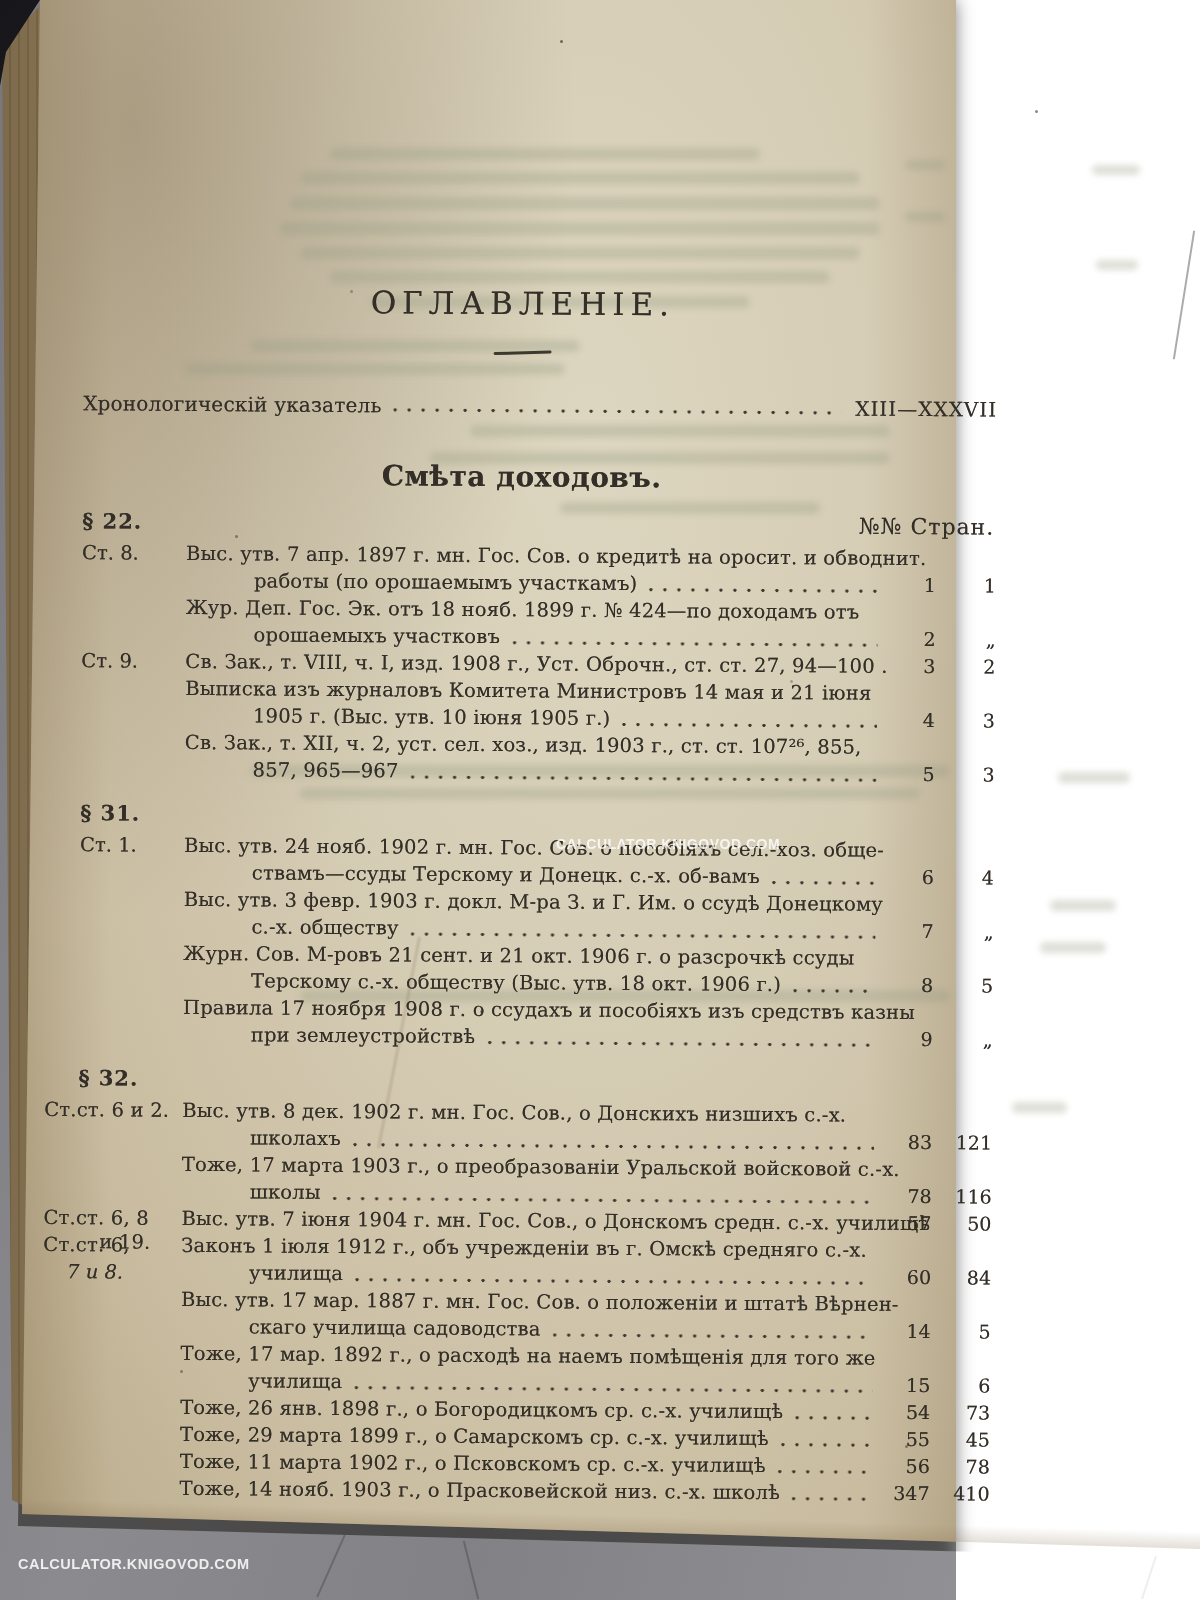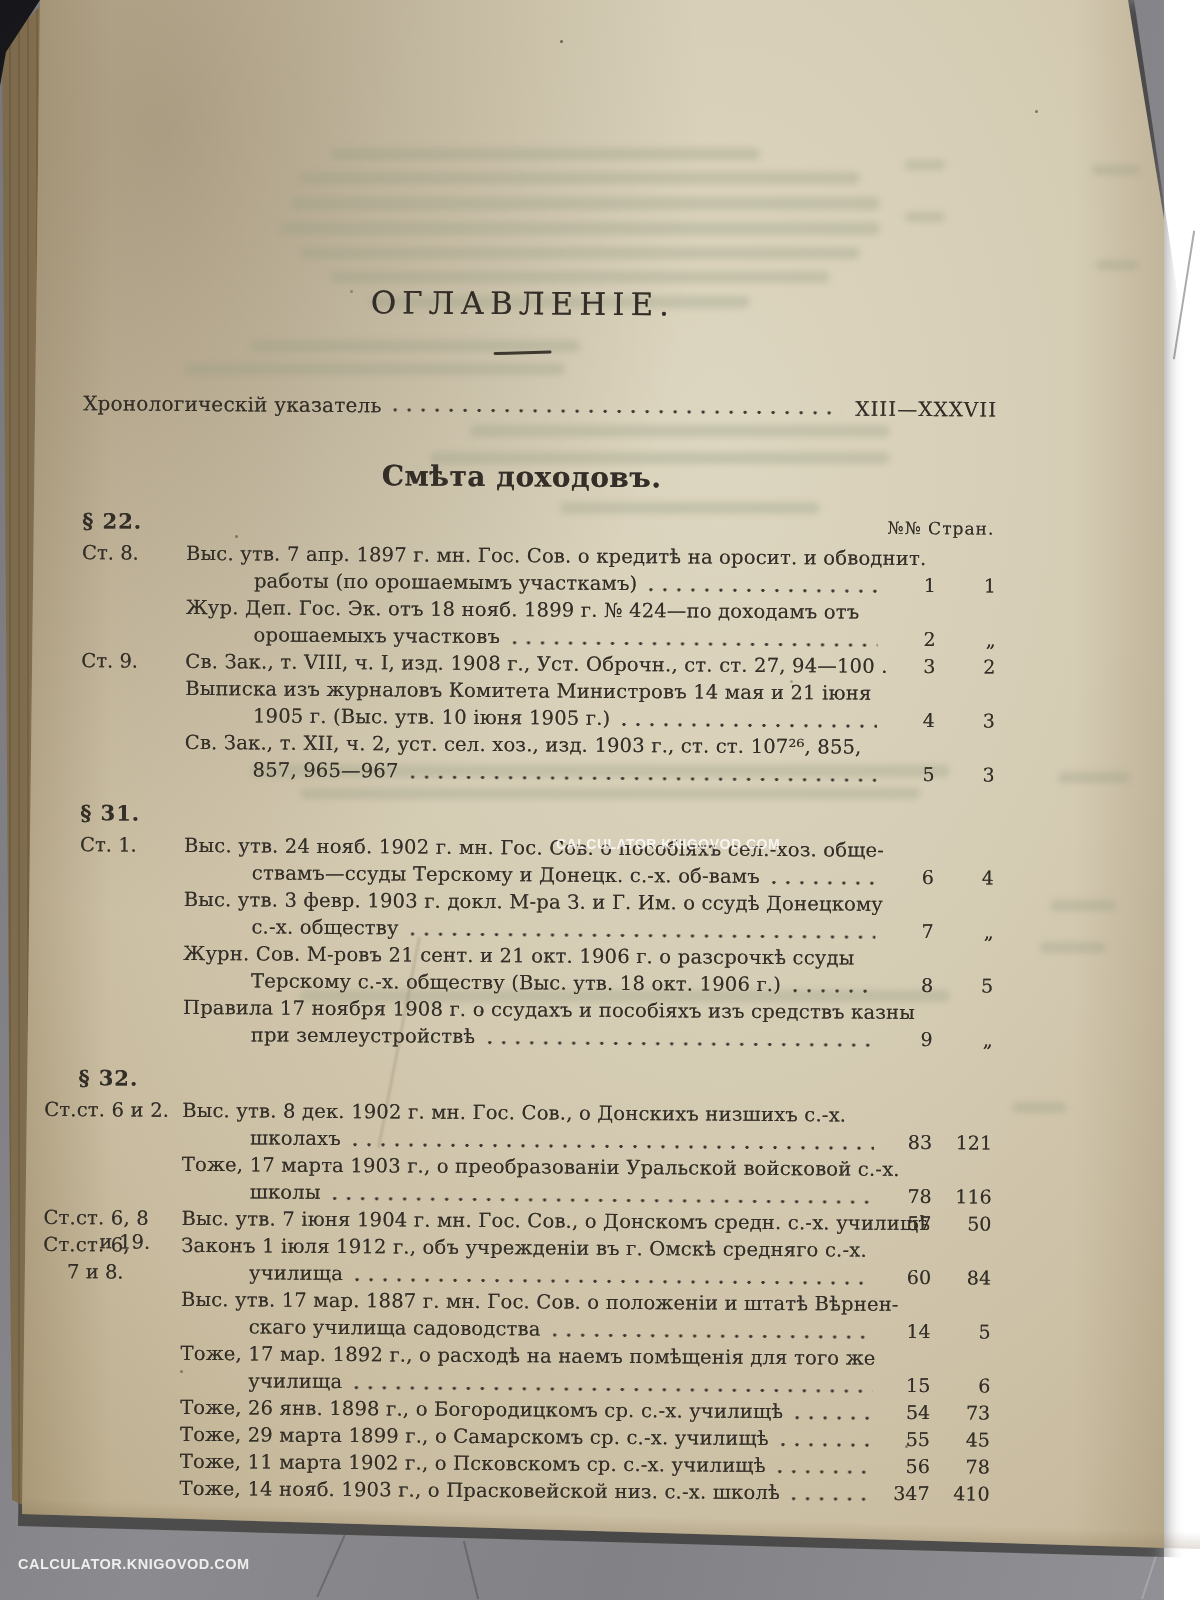--- a/index.html
+++ b/index.html
@@ -1,18 +1,18 @@
 <!DOCTYPE html>
 <html><head>
 <meta charset="utf-8">
 <style>
   html,body{margin:0;padding:0;}
   body{width:1200px;height:1600px;overflow:hidden;position:relative;
        font-family:"DejaVu Serif",serif;}
-  .photo{position:absolute;inset:0;width:1164px;height:1600px;
+  .photo{position:absolute;inset:0;width:956px;height:1600px;
          background:linear-gradient(105deg,#78787c 0%,#8b8b8f 35%,#828286 65%,#919195 100%);}
   
   .vein{position:absolute;background:rgba(70,68,70,.45);filter:blur(.6px);z-index:1;}
   .vein.light{background:rgba(205,205,210,.35);}
   
   .page-shadow{position:absolute;inset:0;z-index:2;
     clip-path:polygon(40px 0,1134px 0,1200px 446px,1200px 1558px,18px 1526px);
     background:rgba(28,25,22,.55);filter:blur(9px);}
   
   .fore-edge{position:absolute;inset:0;z-index:3;
@@ -53,26 +53,26 @@
     text-shadow:0 0 .6px rgba(51,46,39,.65);}
   .title{text-align:center;font-size:31px;letter-spacing:6px;margin-top:282px;}
   .rule{width:58px;height:3px;background:#3e382f;margin:30px auto 0;border-radius:2px;
         transform:rotate(-2deg);}
   .index-row{display:flex;align-items:baseline;margin-top:40px;padding-left:36px;font-size:20px;}
   .idx-pages{letter-spacing:1px;padding-left:8px;flex:none;}
   .heading{text-align:center;font-size:28px;font-weight:bold;margin-top:42px;letter-spacing:.5px;}
   .section{margin-top:2px;}
   .sec-header{display:flex;align-items:baseline;margin:18px 0 6px;}
   .sec-label{font-size:21px;font-weight:bold;padding-left:36px;letter-spacing:1px;}
-  .col-header{margin-left:auto;font-size:17px;letter-spacing:1px;padding-right:2px;}
+  .col-header{margin-left:auto;font-size:22px;letter-spacing:1px;padding-right:2px;}
   .row{display:flex;align-items:baseline;line-height:27px;font-size:19.5px;}
   .lab{position:relative;flex:none;width:140px;padding-left:36px;box-sizing:border-box;
        white-space:nowrap;}
   .lab.outer{padding-left:2px;letter-spacing:.2px;}
-  .lab.cont{padding-left:26px;}
+  .lab.cont{padding-left:26px;font-style:italic;}
   .lab2{position:absolute;top:24px;left:58px;white-space:nowrap;}
   .body{flex:1;display:flex;align-items:baseline;min-width:0;}
   .body.indent .txt{padding-left:68px;}
   .txt{white-space:nowrap;letter-spacing:.2px;}
   .leader{flex:1;align-self:flex-end;height:5px;margin:0 6px 5px 12px;
     background:radial-gradient(circle at 2px 2.4px,#3d372f 1.4px,rgba(0,0,0,0) 1.9px);
     background-size:14px 5px;background-repeat:repeat-x;}
   .n{flex:none;text-align:right;font-size:19px;}
   .n1{width:52px;} .n2{width:60px;}
   

